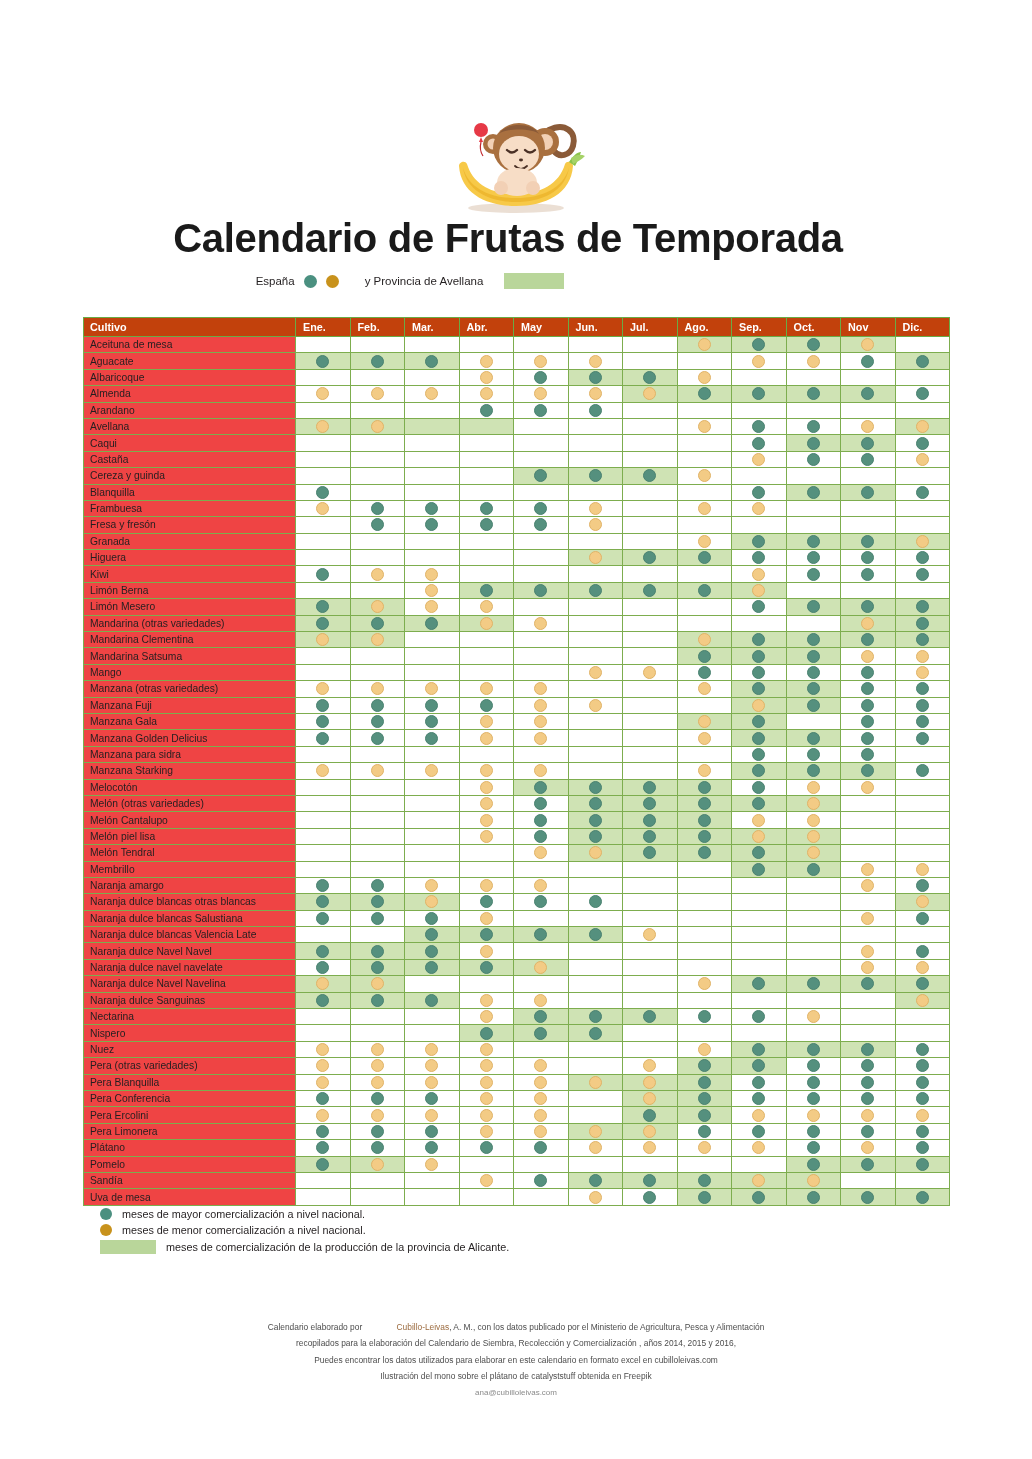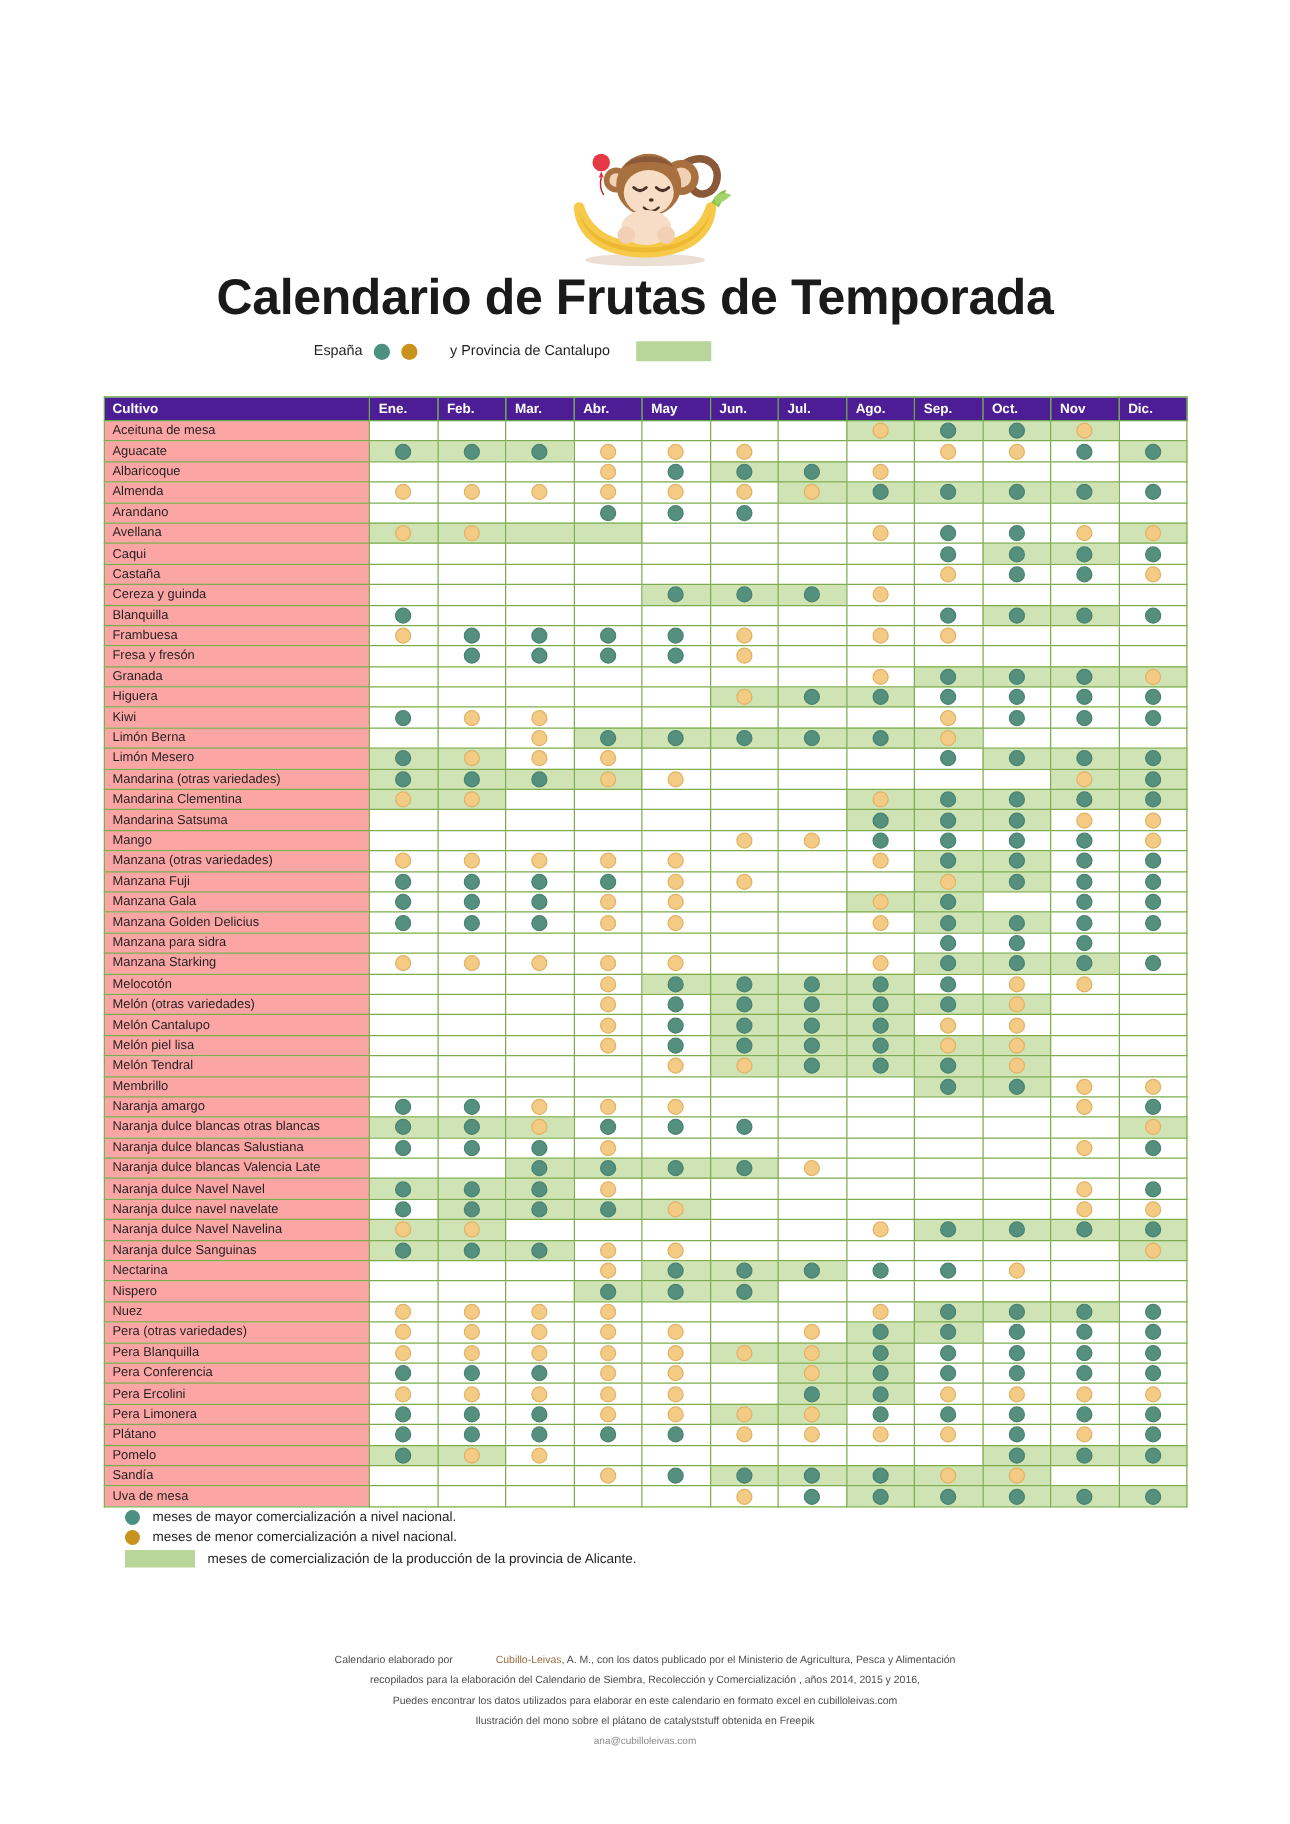--- a/index.html
+++ b/index.html
@@ -39,28 +39,28 @@
     table-layout:fixed;
     font-size:10.3px;
   }
   .tbl th, .tbl td{
     border:1px solid #7dad4e;
     padding:0;
     height:15.4px;
     vertical-align:middle;
   }
   .tbl thead th{
-    background:#4c1d95;color:#ffffff;font-weight:bold;
+    background:#c2410c;color:#ffffff;font-weight:bold;
     height:18px;font-size:10.8px;border-color:#6aab45;
   }
   .tbl thead th.crop{text-align:left;padding-left:6px;}
   .tbl thead th.mon{text-align:left;padding-left:7px;}
   .tbl td.crop{
     text-align:left;padding-left:6px;white-space:nowrap;
-    font-size:10.3px;color:#231f20;background:#fca5a5;
+    font-size:10.3px;color:#231f20;background:#ef4444;
   }
   .tbl td.cell{text-align:center;background:#ffffff;}
   .tbl td.cell.hl{background:#cfe3b4;}
   .dot{
     width:11px;height:11px;border-radius:50%;
     display:inline-block;vertical-align:middle;
   }
   .dot.g{background:#55907e;border:1px solid #4a8270;}
   .dot.o{background:#f3cb85;border:1px solid #e0b367;}
 
@@ -125,21 +125,21 @@
     </span>
   </div>
 
   <div class="title">Calendario de Frutas de Temporada</div>
 
   <div class="topLegend">
     <span>España</span>
     <span class="tl-dot green"></span>
     <span class="tl-dot orange"></span>
     <span class="tl-gap"></span>
-    <span>y Provincia de Cantalupo</span>
+    <span>y Provincia de Avellana</span>
     <span class="tl-swatch"></span>
   </div>
 
   <table class="tbl">
     <colgroup>
       <col style="width:212px">
       <col style="width:54.5px">
         <col style="width:54.5px">
         <col style="width:54.5px">
       <col style="width:54.5px">

